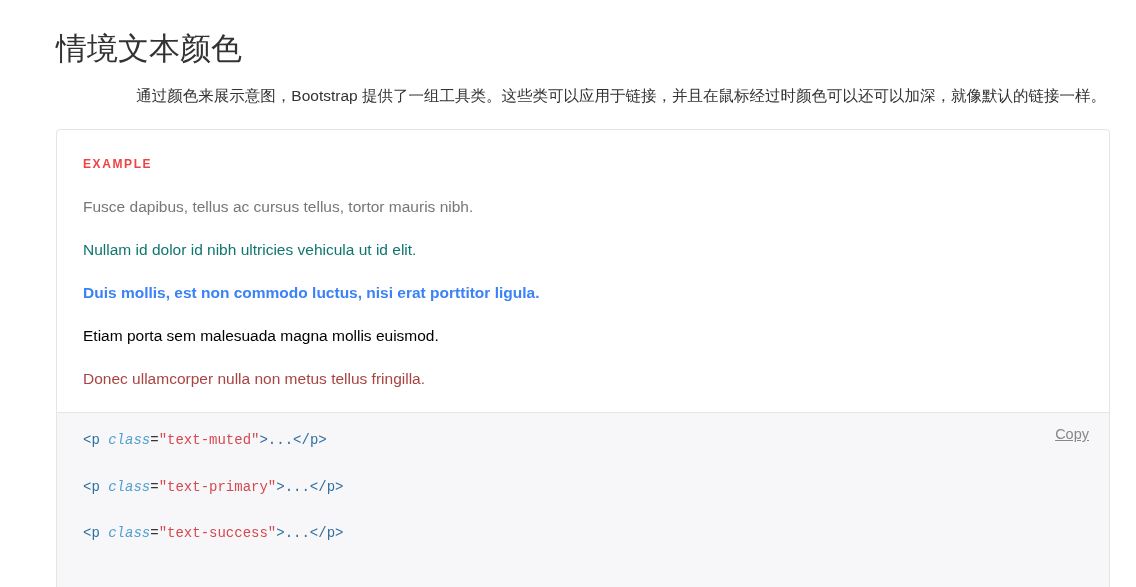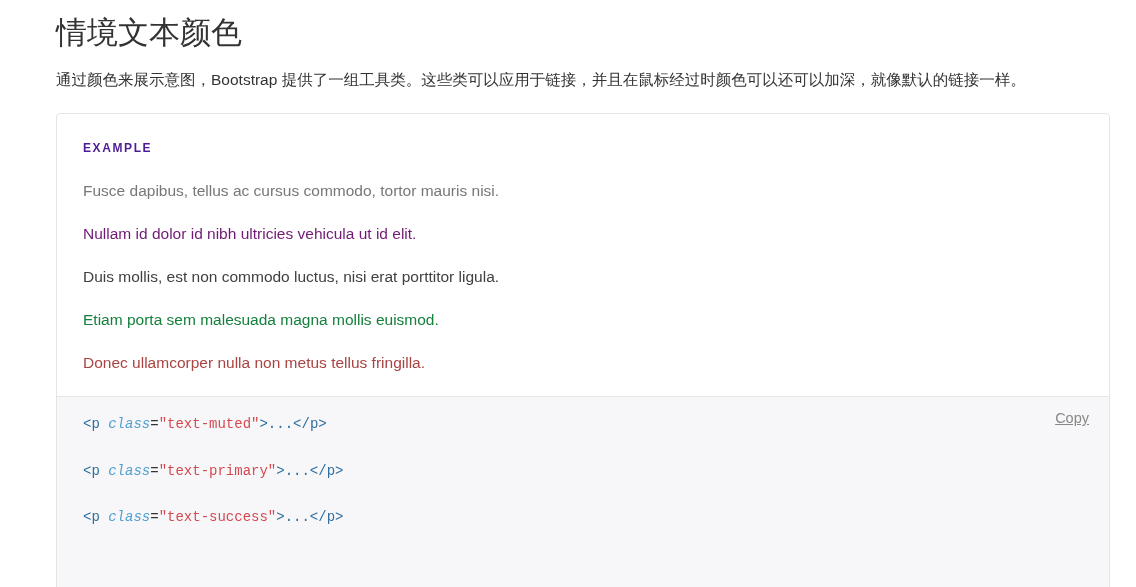--- a/index.html
+++ b/index.html
@@ -22,30 +22,31 @@
     width: 1136px;
   }
 
   
   .page-title {
     font-size: 31px;
     font-weight: 400;
     line-height: 1.1;
     color: #333333;
     margin: 0;
-    padding-top: 16px;
+    padding-top: 32px;
     letter-spacing: 0px;
   }
 
   .page-desc {
     font-size: 15.5px;
     line-height: 1.55;
     color: #333333;
     margin: 18px 0 0 0;
     max-width: 1050px;
+    text-align: right;
   }
 
   
   .bs-example-panel {
     margin-top: 21px;
     border: 1px solid #e5e5e5;
     border-radius: 4px 4px 4px 4px;
     background: #ffffff;
     width: 1054px;
     box-sizing: border-box;
@@ -54,39 +55,39 @@
 
   .bs-example {
     padding: 28px 24px 18px 26px;
     position: relative;
   }
 
   .bs-example-label {
     font-size: 12px;
     font-weight: bold;
     letter-spacing: 1.6px;
-    color: #4c1d95;
+    color: #ef4444;
     text-transform: uppercase;
     font-family: "Liberation Sans", "DejaVu Sans", sans-serif;
     line-height: 1;
     margin: 0 0 26px 0;
   }
 
   .demo-p {
     font-size: 15.5px;
     line-height: 1.42;
     margin: 0 0 21px 0;
   }
   .demo-p:last-child { margin-bottom: 4px; }
 
   .text-muted   { color: #777777; }
-  .text-primary { color: #701a75; }
-  .text-success { color: #404040; }
+  .text-primary { color: #0f766e; }
+  .text-success { color: #3b82f6; font-weight: bold; }
   .text-info    { color: #31708f; }
-  .text-warning { color: #15803d; }
+  .text-warning { color: #000000; }
   .text-danger  { color: #a94442; }
 
   
   .highlight {
     background: #f7f7f9;
     border-top: 1px solid #e5e5e5;
     border-radius: 0 0 4px 4px;
     padding: 16px 16px 14px 26px;
     position: relative;
     margin: 0;
@@ -134,21 +135,21 @@
 
   <h1 class="page-title">情境文本颜色</h1>
 
   <p class="page-desc">通过颜色来展示意图，Bootstrap 提供了一组工具类。这些类可以应用于链接，并且在鼠标经过时颜色可以还可以加深，就像默认的链接一样。</p>
 
   <div class="bs-example-panel">
 
     <div class="bs-example">
       <div class="bs-example-label">EXAMPLE</div>
 
-      <p class="demo-p text-muted">Fusce dapibus, tellus ac cursus commodo, tortor mauris nisi.</p>
+      <p class="demo-p text-muted">Fusce dapibus, tellus ac cursus tellus, tortor mauris nibh.</p>
       <p class="demo-p text-primary">Nullam id dolor id nibh ultricies vehicula ut id elit.</p>
       <p class="demo-p text-success">Duis mollis, est non commodo luctus, nisi erat porttitor ligula.</p>
       <p class="demo-p text-warning">Etiam porta sem malesuada magna mollis euismod.</p>
       <p class="demo-p text-danger">Donec ullamcorper nulla non metus tellus fringilla.</p>
     </div>
 
     <div class="highlight">
       <button class="btn-clipboard">Copy</button>
 
       <pre class="code"><span class="code-line"><span class="tok-tag">&lt;p </span><span class="tok-attr">class</span><span class="tok-plain">=</span><span class="tok-str">"text-muted"</span><span class="tok-tag">&gt;...&lt;/p&gt;</span></span>

